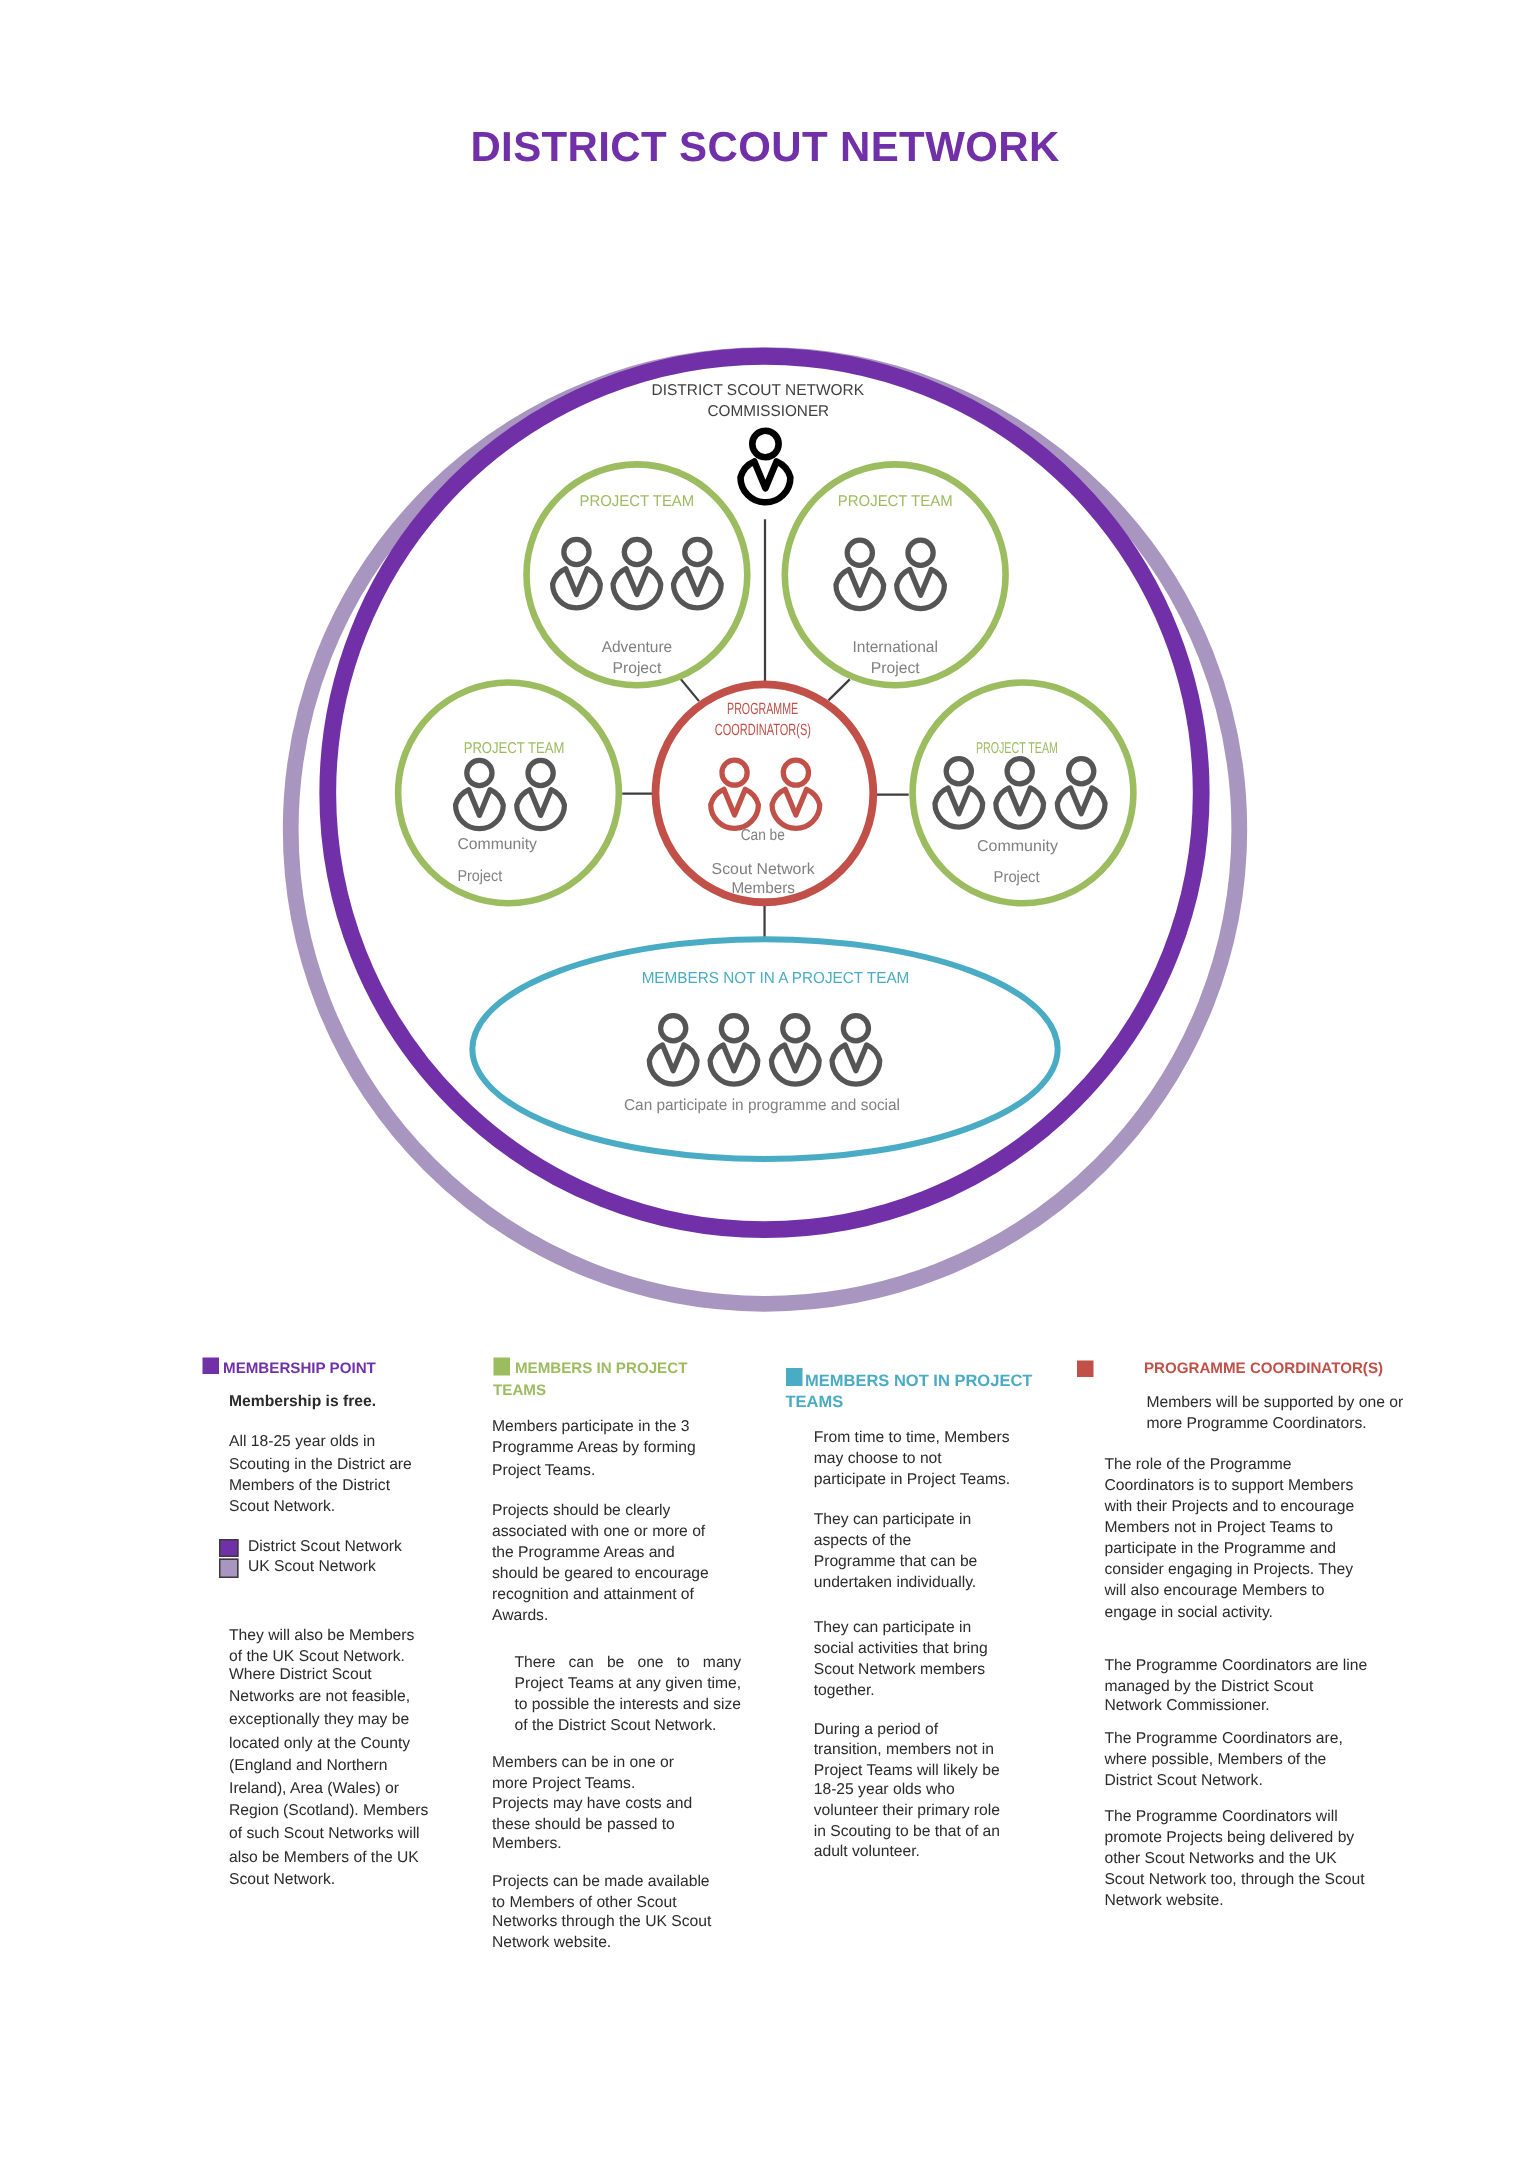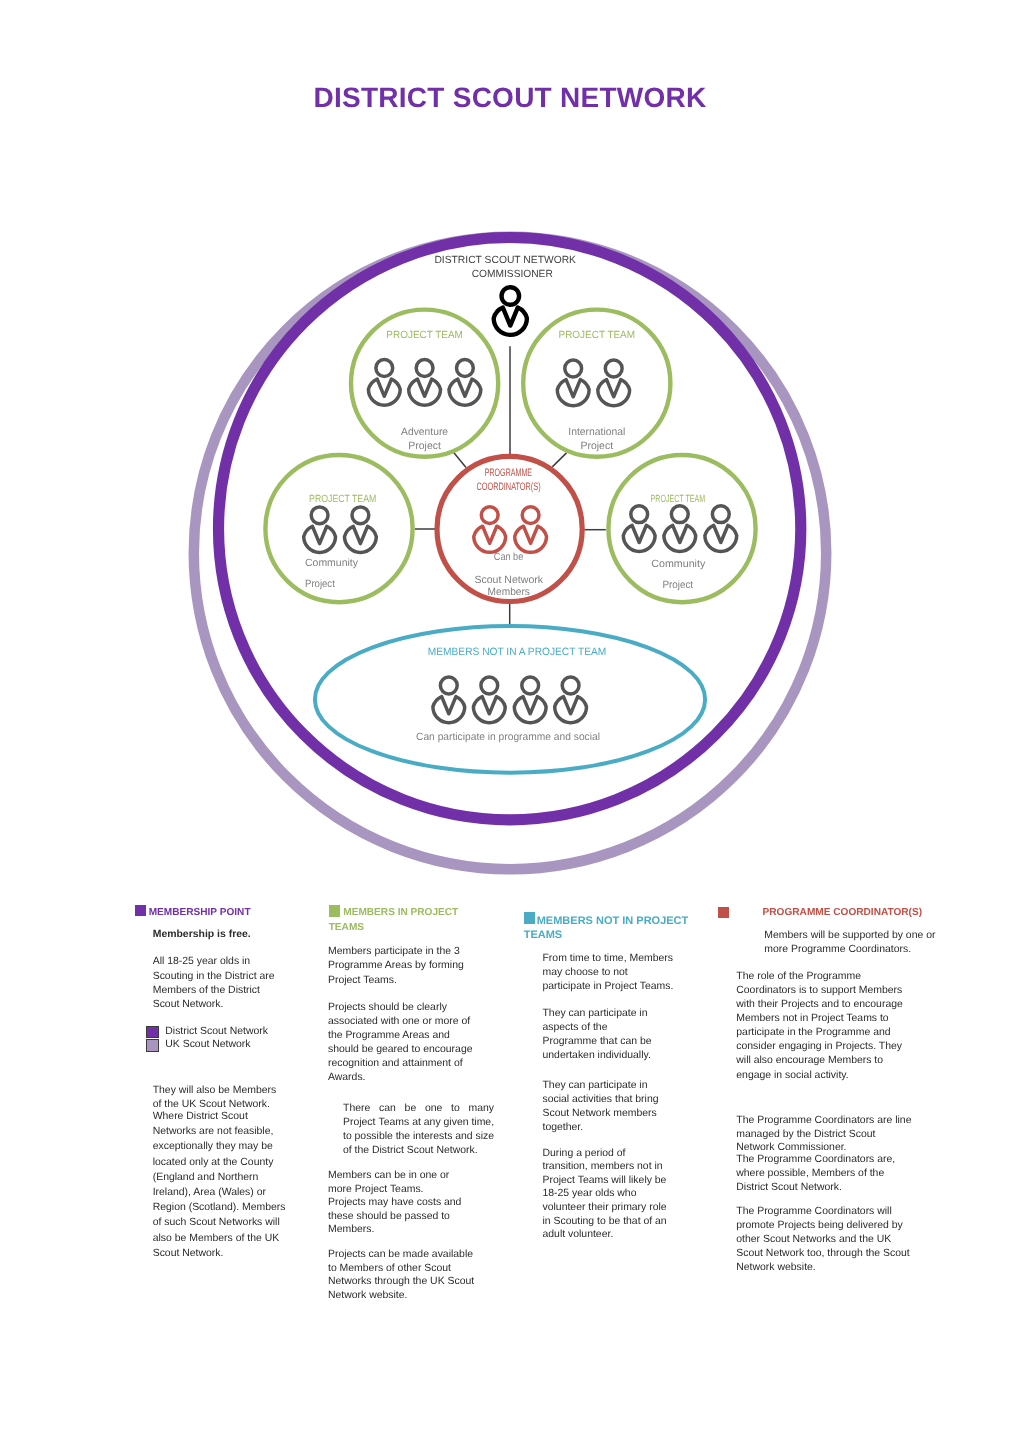--- a/index.html
+++ b/index.html
@@ -311,21 +311,21 @@
           <p class="" style="line-height: 14.1px; position: absolute; left: 0px; width: 176px; top: 63.9742px;">
             <span class="ln">The role of the Programme</span>
             <span class="ln">Coordinators is to support Members</span>
             <span class="ln">with their Projects and to encourage</span>
             <span class="ln">Members not in Project Teams to</span>
             <span class="ln">participate in the Programme and</span>
             <span class="ln">consider engaging in Projects. They</span>
             <span class="ln">will also encourage Members to</span>
             <span class="ln">engage in social activity.</span>
           </p>
-          <p class="" style="line-height: 13.8px; position: absolute; left: 0px; width: 176px; top: 208px;">
+          <p class="" style="line-height: 13.8px; position: absolute; left: 0px; width: 176px; top: 198px;">
             <span class="ln">The Programme Coordinators are line</span>
             <span class="ln">managed by the District Scout</span>
             <span class="ln">Network Commissioner.</span>
           </p>
           <p class="" style="line-height: 13.9px; position: absolute; left: 0px; width: 176px; top: 247.474px;">
             <span class="ln">The Programme Coordinators are,</span>
             <span class="ln">where possible, Members of the</span>
             <span class="ln">District Scout Network.</span>
           </p>
           <p class="" style="line-height: 13.9px; position: absolute; left: 0px; width: 176px; top: 299.574px;">

